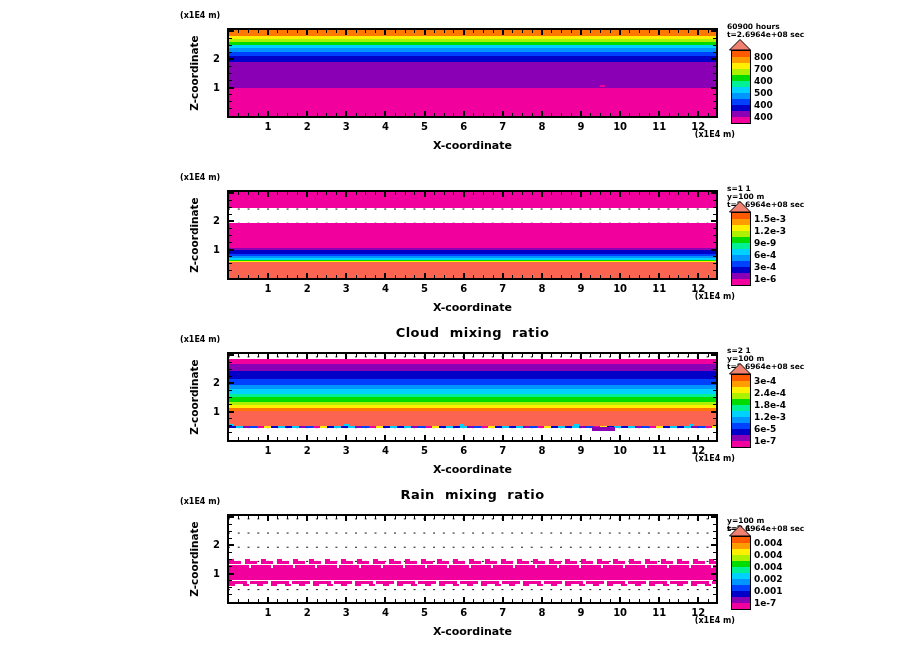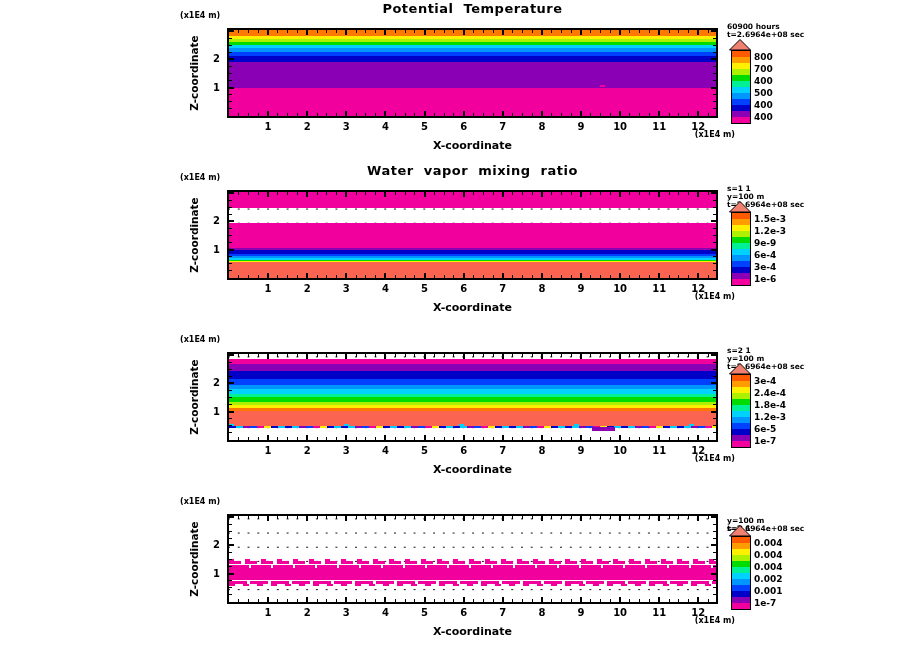--- a/index.html
+++ b/index.html
@@ -28,21 +28,20 @@
   .cbar div{width:18px;height:6px;}
   .ltri{position:absolute;left:1px;top:17px;}
   .llab{position:absolute;left:27px;font-size:9px;font-weight:bold;white-space:nowrap;}
 </style>
 </head>
 <body>
 
 <div id="screen">
 
   <section class="panel" style="top:1px;">
-    <div class="t title">Potential Temperature</div>
     <div class="t yunit">(x1E4 m)</div>
     <div class="ylwrap">
         <span>Z-coordinate</span>
       </div>
     <div class="plot">
         <div class="band" title="250-300 K" style="top: 57.6px; height: 28.4px; background: rgb(242, 0, 158);"></div>
         <div class="band" title="300-350 K" style="top: 32.3px; height: 25.4px; background: rgb(138, 0, 180);"></div>
         <div class="band" title="350-400 K" style="top: 26.4px; height: 5.8px; background: rgb(0, 0, 200);"></div>
         <div class="band" title="400-450 K" style="top: 22px; height: 4.4px; background: rgb(0, 65, 255);"></div>
         <div class="band" title="450-500 K" style="top: 18.1px; height: 4px; background: rgb(0, 150, 255);"></div>
@@ -214,21 +213,20 @@
       <div class="t xtl" style="left: 526.9px;">8</div>
       <div class="t xtl" style="left: 566px;">9</div>
       <div class="t xtl" style="left: 605.1px;">10</div>
       <div class="t xtl" style="left: 644.2px;">11</div>
       <div class="t xtl" style="left: 683.3px;">12</div>
       <div class="t ztl" style="top: 80.7px;">1</div>
       <div class="t ztl" style="top: 52.4px;">2</div>
     </section>
 
   <section class="panel" style="top:163px;">
-    <div class="t title">Water vapor mixing ratio</div>
     <div class="t yunit">(x1E4 m)</div>
     <div class="ylwrap">
         <span>Z-coordinate</span>
       </div>
     <div class="plot">
         <div class="band" title="&gt; 1.65e-3" style="top: 69.8px; height: 16.2px; background: rgb(250, 100, 80);"></div>
         <div class="band" title="~1.4e-3" style="top: 68.9px; height: 1px; background: rgb(255, 240, 0);"></div>
         <div class="band" title="~1.2e-3" style="top: 67.9px; height: 1px; background: rgb(0, 220, 0);"></div>
         <div class="band" title="~9e-4" style="top: 66px; height: 2px; background: rgb(0, 210, 255);"></div>
         <div class="band" title="~7e-4" style="top: 64px; height: 2px; background: rgb(0, 150, 255);"></div>
@@ -400,20 +398,21 @@
       <div class="t xtl" style="left: 526.9px;">8</div>
       <div class="t xtl" style="left: 566px;">9</div>
       <div class="t xtl" style="left: 605.1px;">10</div>
       <div class="t xtl" style="left: 644.2px;">11</div>
       <div class="t xtl" style="left: 683.3px;">12</div>
       <div class="t ztl" style="top: 80.7px;">1</div>
       <div class="t ztl" style="top: 52.4px;">2</div>
     </section>
 
   <section class="panel" style="top:325px;">
+    <div class="t title">Cloud mixing ratio</div>
     <div class="t yunit">(x1E4 m)</div>
     <div class="ylwrap">
         <span>Z-coordinate</span>
       </div>
     <div class="plot">
         <div class="band" title="&gt; 3.6e-4" style="top: 57.4px; height: 14.4px; background: rgb(250, 100, 80);"></div>
         <div class="band" title="3e-4 - 3.3e-4" style="top: 54.4px; height: 3px; background: rgb(255, 120, 0);"></div>
         <div class="band" title="2.7e-4 - 3e-4" style="top: 51.3px; height: 3.1px; background: rgb(255, 240, 0);"></div>
         <div class="band" title="2.4e-4 - 2.7e-4" style="top: 48.2px; height: 3px; background: rgb(173, 240, 0);"></div>
         <div class="band" title="2.1e-4 - 2.4e-4" style="top: 43.4px; height: 4.8px; background: rgb(0, 220, 0);"></div>
@@ -590,20 +589,21 @@
       <div class="t xtl" style="left: 526.9px;">8</div>
       <div class="t xtl" style="left: 566px;">9</div>
       <div class="t xtl" style="left: 605.1px;">10</div>
       <div class="t xtl" style="left: 644.2px;">11</div>
       <div class="t xtl" style="left: 683.3px;">12</div>
       <div class="t ztl" style="top: 80.7px;">1</div>
       <div class="t ztl" style="top: 52.4px;">2</div>
     </section>
 
   <section class="panel" style="top:487px;">
+    <div class="t title">Rain mixing ratio</div>
     <div class="t yunit">(x1E4 m)</div>
     <div class="ylwrap">
         <span>Z-coordinate</span>
       </div>
     <div class="plot">
         <div class="band" title="rain layer core 1e-7 - 5e-4, centered near z=1" style="top: 51.6px; height: 12.9px; background: rgb(242, 0, 158);"></div>
         <div class="feature" style="top: 42.7px; height: 2.4px; left: 0px; width: 487px; right: auto; background: repeating-linear-gradient(90deg, rgb(242, 0, 158) 0px, rgb(242, 0, 158) 5px, rgba(0, 0, 0, 0) 5px, rgba(0, 0, 0, 0) 16px);"></div>
         <div class="feature" style="top: 45.1px; height: 3.4px; left: 0px; width: 487px; right: auto; background: repeating-linear-gradient(90deg, rgb(242, 0, 158) 0px, rgb(242, 0, 158) 12px, rgba(0, 0, 0, 0) 12px, rgba(0, 0, 0, 0) 16px);"></div>
         <div class="feature" style="top: 48.6px; height: 3px; left: 0px; width: 487px; right: auto; background: repeating-linear-gradient(90deg, rgb(242, 0, 158) 0px, rgb(242, 0, 158) 20px, rgba(0, 0, 0, 0) 20px, rgba(0, 0, 0, 0) 22px);"></div>
         <div class="feature" style="top: 64.5px; height: 3px; left: 0px; width: 487px; right: auto; background: repeating-linear-gradient(90deg, rgb(242, 0, 158) 0px, rgb(242, 0, 158) 18px, rgba(0, 0, 0, 0) 18px, rgba(0, 0, 0, 0) 21px);"></div>

